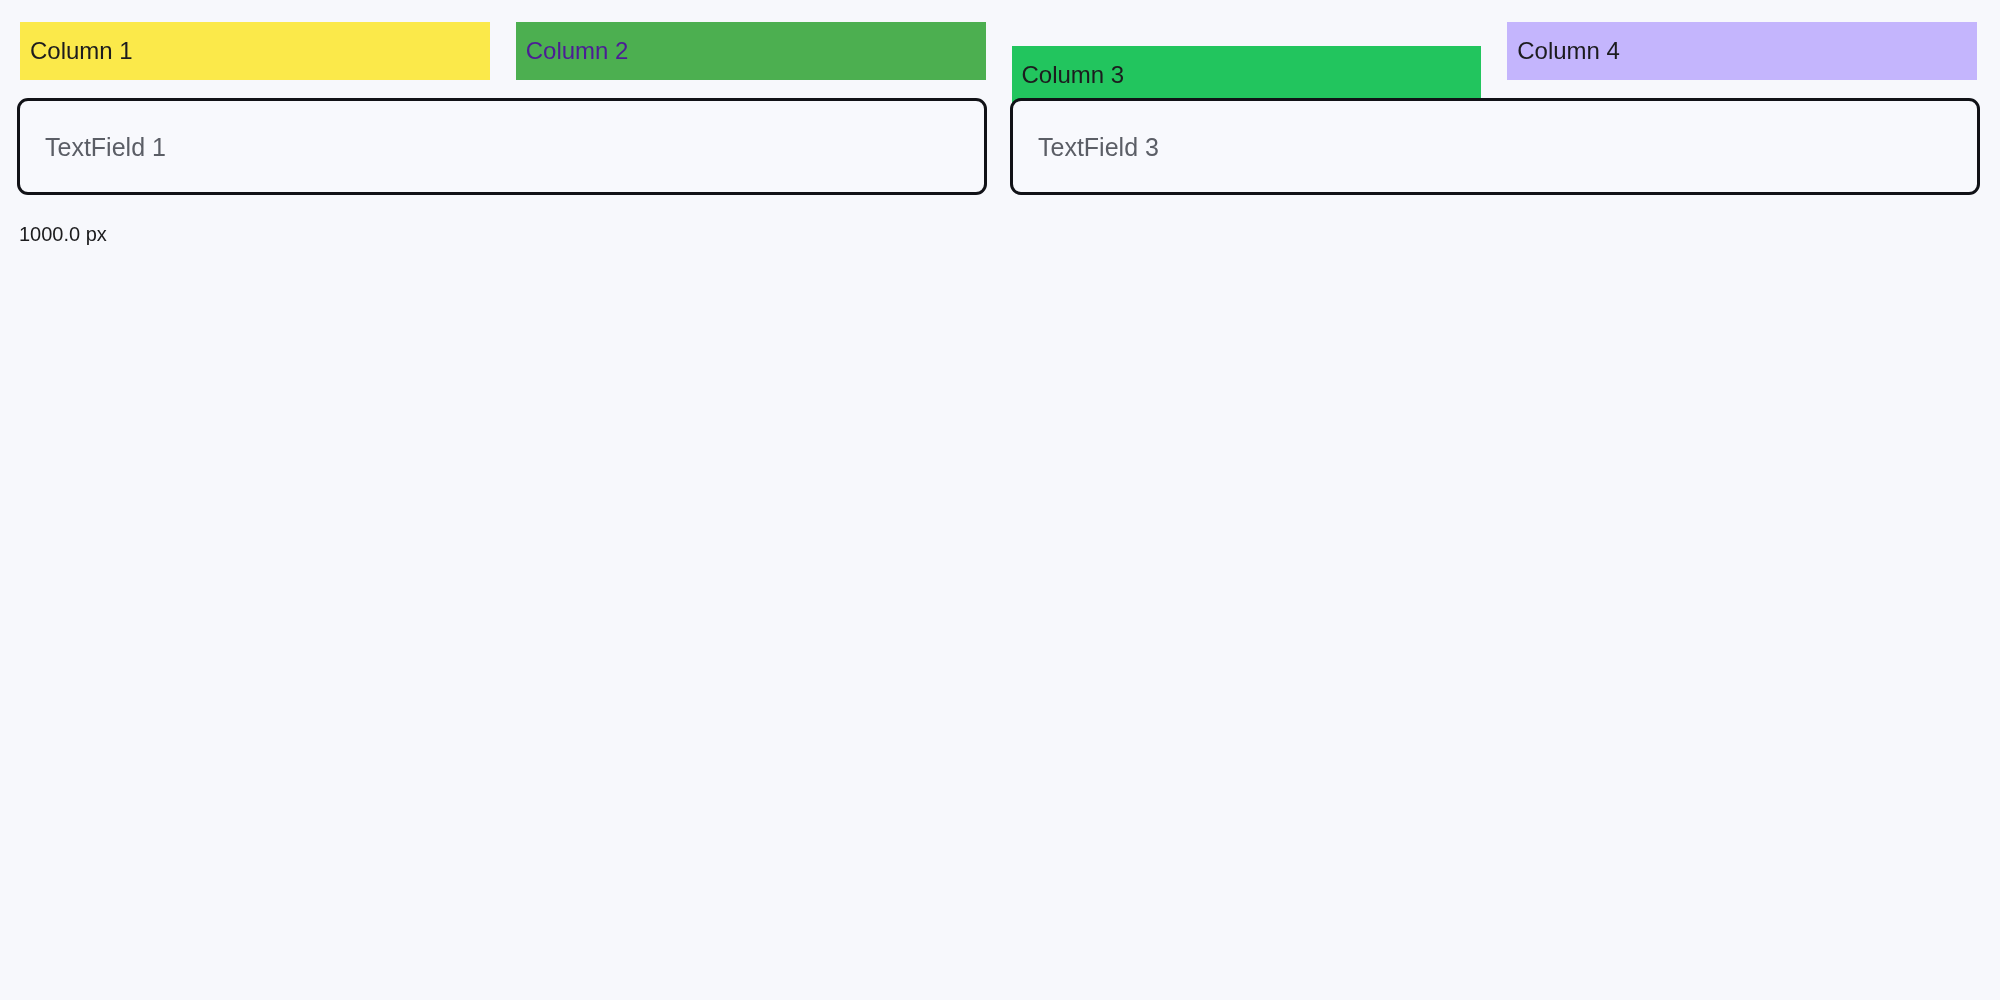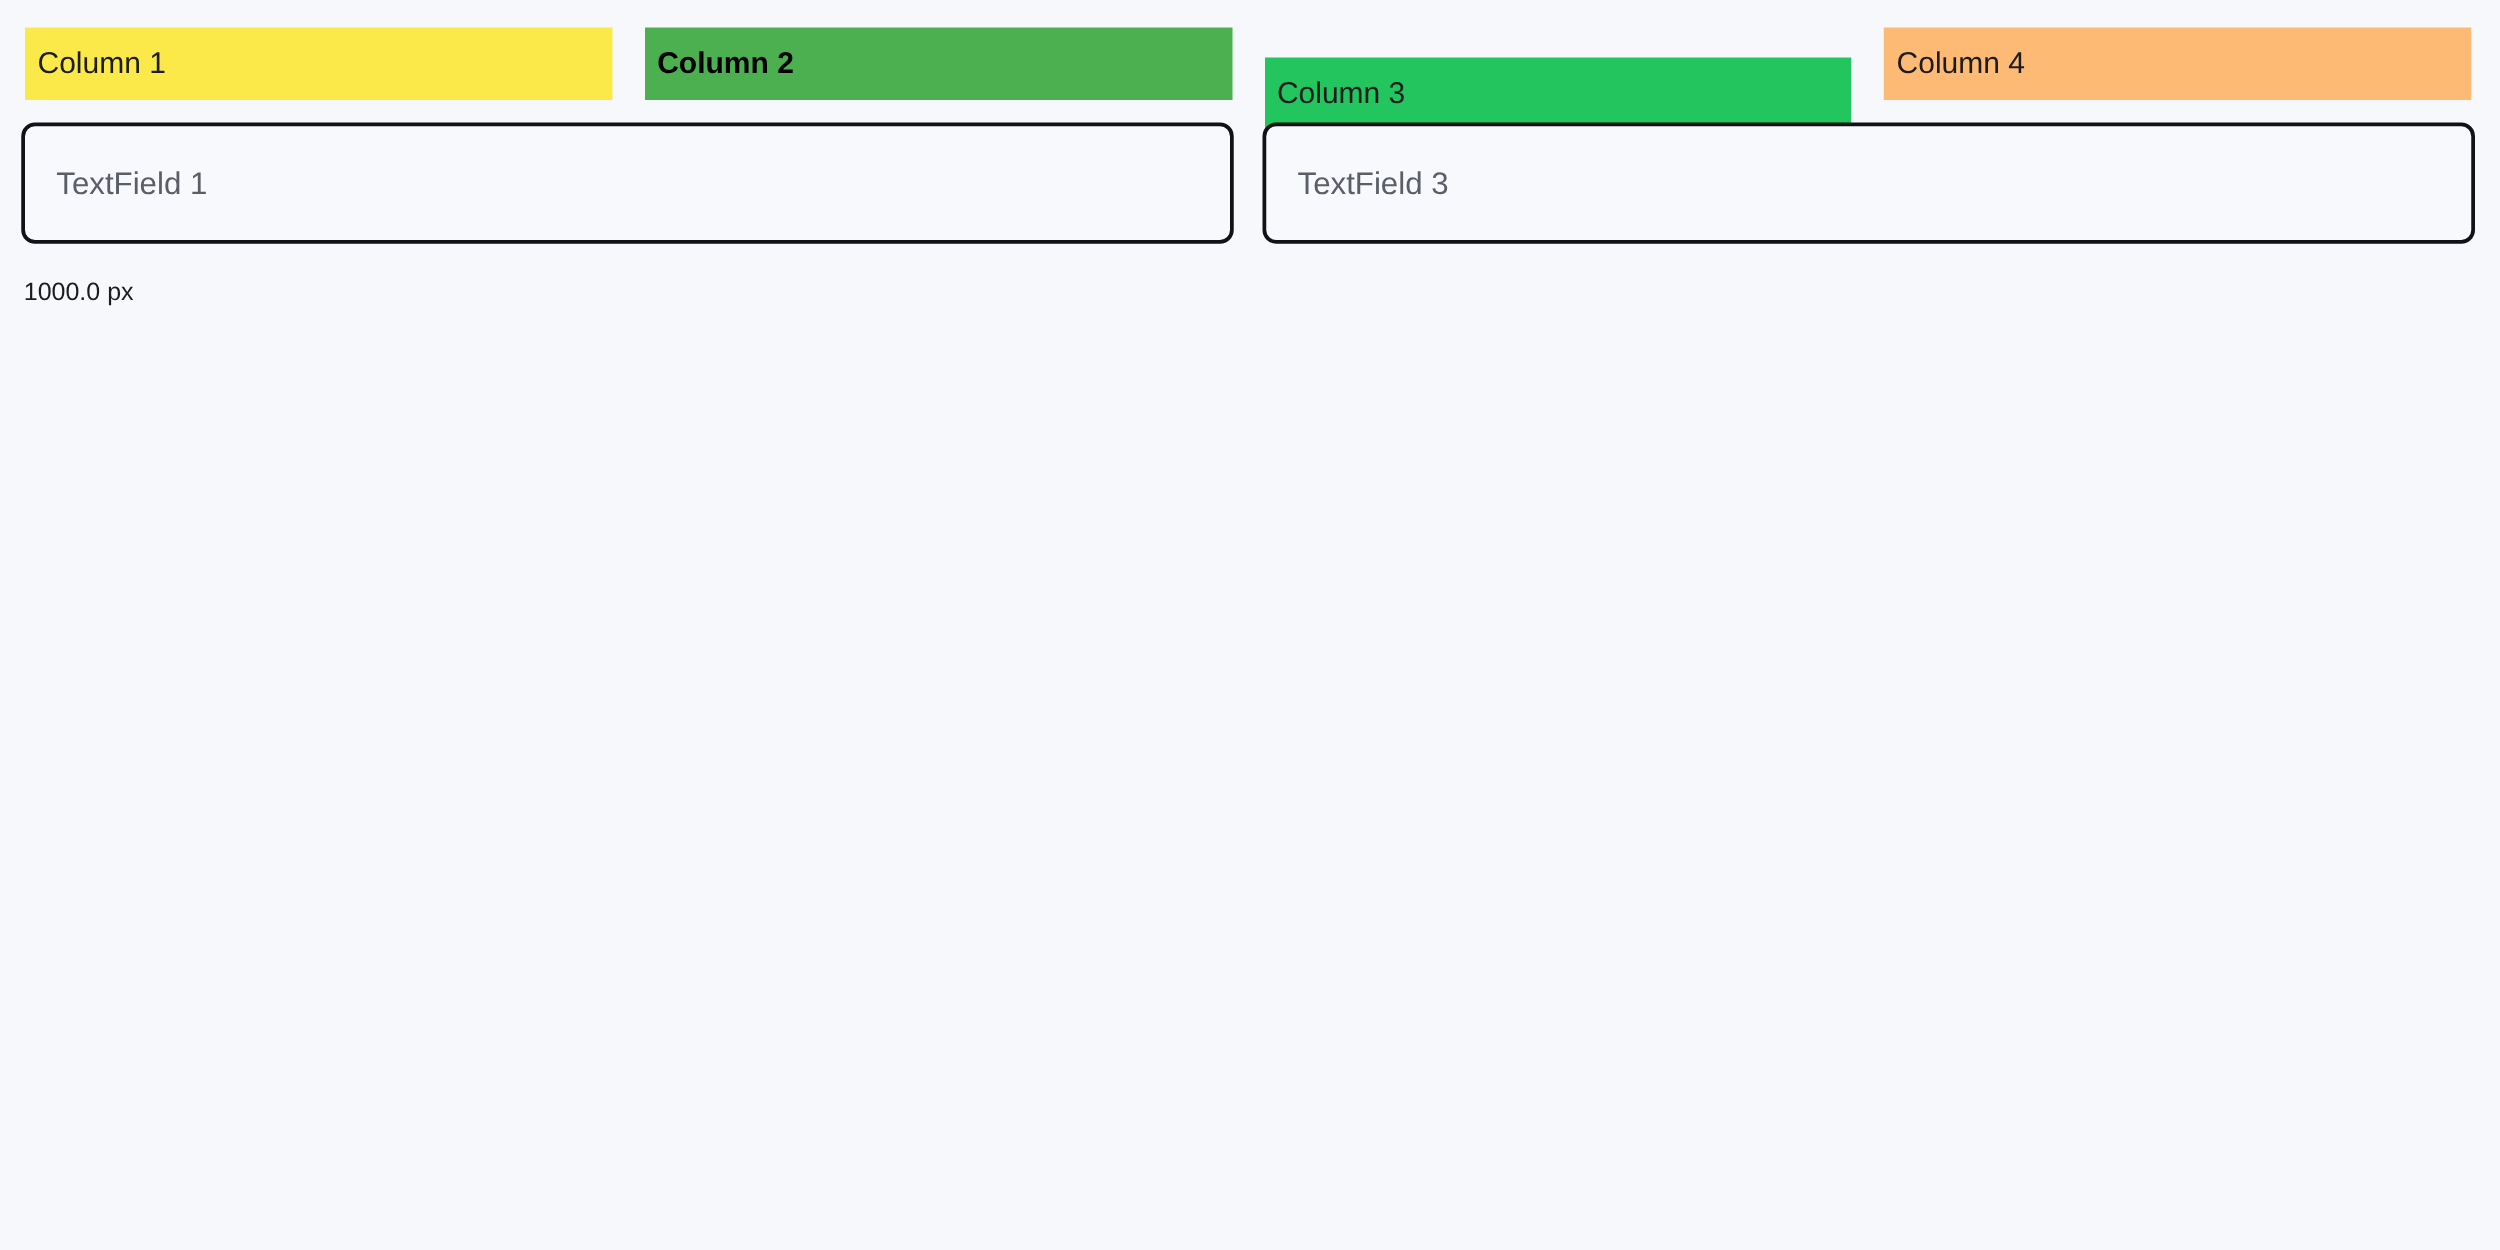--- a/index.html
+++ b/index.html
@@ -104,26 +104,26 @@
 </head>
 <body style="background: rgb(247, 248, 252);">
 
 <div id="app">
 
   <div class="column-row">
     <div class="column-bar" style="background: rgb(251, 233, 74);">
       <span class="column-bar-label" style="color: rgb(28, 28, 30);">Column 1</span>
     </div>
     <div class="column-bar" style="background: rgb(76, 175, 80);">
-      <span class="column-bar-label" style="color: #000000; font-weight: bold;">Column 2</span>
+      <span class="column-bar-label" style="color: #4c1d95;">Column 2</span>
     </div>
     <div class="column-bar" style="background: #22c55e; margin-top: 24px;">
       <span class="column-bar-label" style="color: rgb(28, 28, 30);">Column 3</span>
     </div>
-    <div class="column-bar" style="background: #fdba74;">
+    <div class="column-bar" style="background: #c4b5fd;">
       <span class="column-bar-label" style="color: rgb(28, 28, 30);">Column 4</span>
     </div>
   </div>
 
   <div class="textfield-row">
     <div class="textfield" style="border-color: rgb(17, 18, 23);">
       <span class="textfield-placeholder" style="color: rgb(91, 94, 102);">TextField 1</span>
     </div>
     <div class="textfield" style="border-color: rgb(17, 18, 23);">
       <span class="textfield-placeholder" style="color: rgb(91, 94, 102);">TextField 3</span>

